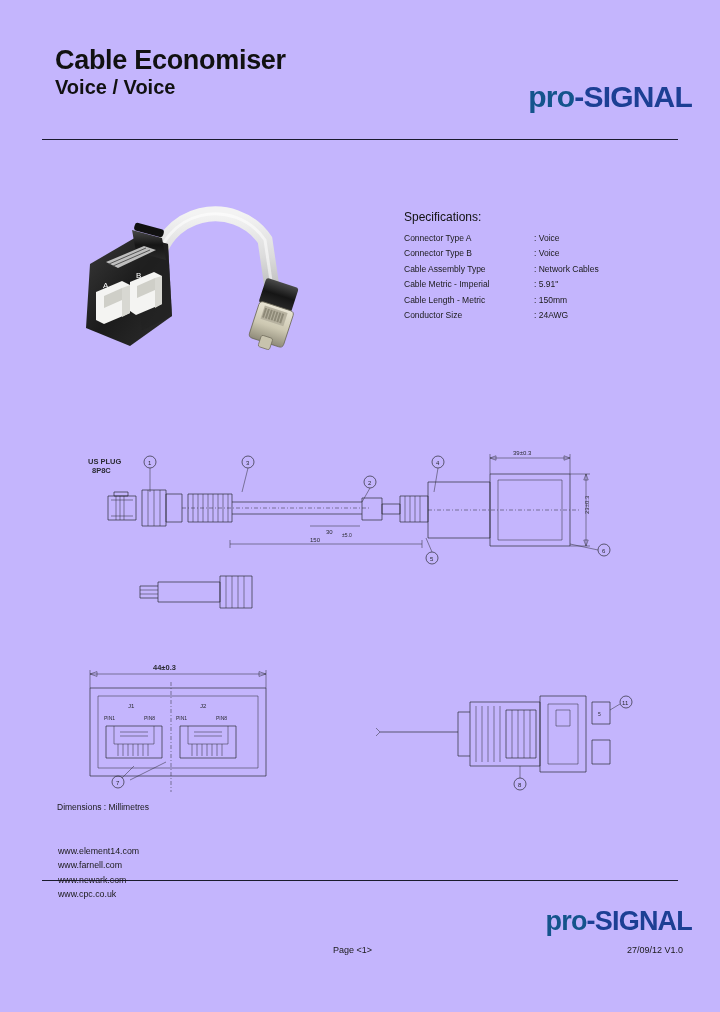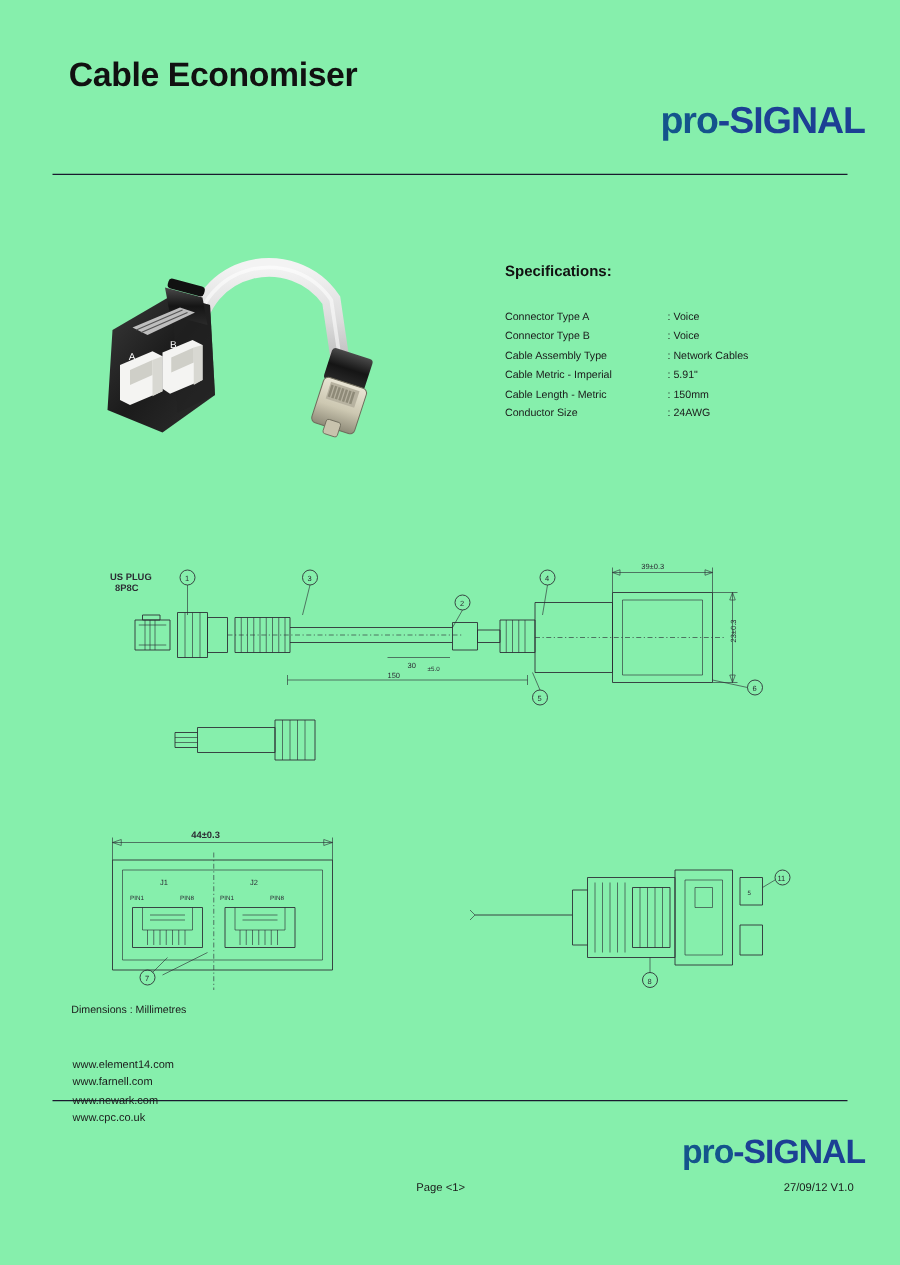--- a/index.html
+++ b/index.html
@@ -7,21 +7,21 @@
     padding: 0;
     background: #ffffff;
   }
   body {
     font-family: "Liberation Sans", sans-serif;
   }
   .page {
     position: relative;
     width: 720px;
     height: 1012px;
-    background: #86efac;
+    background: #c4b5fd;
     overflow: hidden;
   }
 
   
   .title-block {
     position: absolute;
     left: 55px;
     top: 46px;
   }
   .title-main {
@@ -89,23 +89,23 @@
 
   
   .spec-block {
     position: absolute;
     left: 404px;
     top: 210px;
     width: 270px;
   }
   .spec-title {
     font-size: 12px;
-    font-weight: bold;
+    font-weight: normal;
     color: #111;
-    margin-bottom: 22px;
+    margin-bottom: 7px;
   }
   .spec-row {
     display: flex;
     font-size: 8.5px;
     color: #1a1a1a;
     line-height: 1.82;
   }
   .spec-label { width: 130px; }
   .spec-value { width: 130px; }
 
@@ -162,20 +162,21 @@
   .txt-s { font-family: "Liberation Sans", sans-serif; font-size: 5px; fill: #2b2b33; }
   .txt-b { font-family: "Liberation Sans", sans-serif; font-size: 7.5px; fill: #2b2b33; font-weight: bold;}
 </style>
 </head>
 <body>
 
 <div class="page">
 
   <div class="title-block">
     <div class="title-main">Cable Economiser</div>
+    <div class="title-sub">Voice / Voice</div>
   </div>
 
   <div class="logo logo-top">
     <span class="pro">pro</span><span class="dash">-</span><span class="signal">SIGNAL</span>
   </div>
 
   <div class="rule rule-top"></div>
 
   <div class="photo">
     <svg width="290" height="195" viewBox="0 0 290 195">

